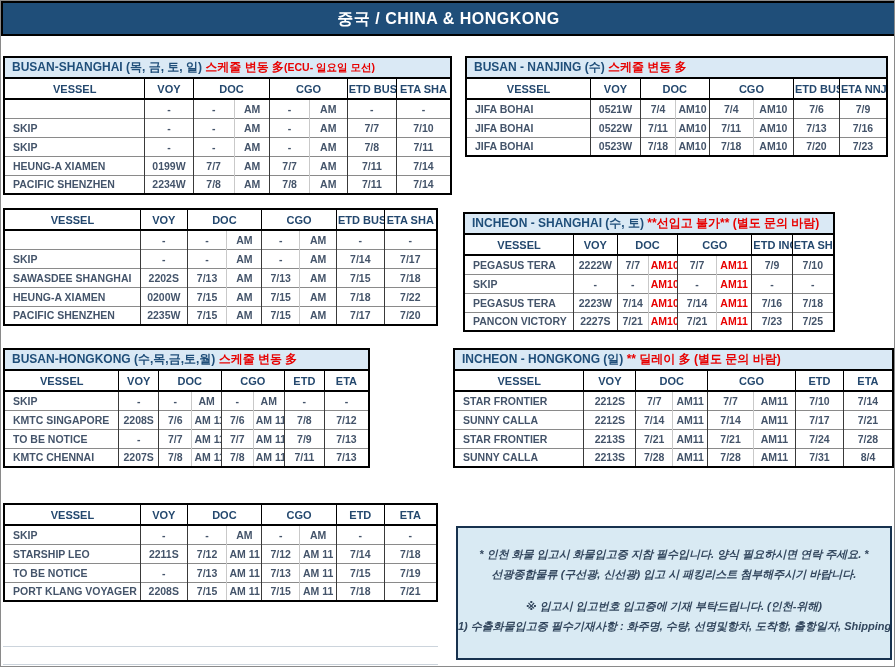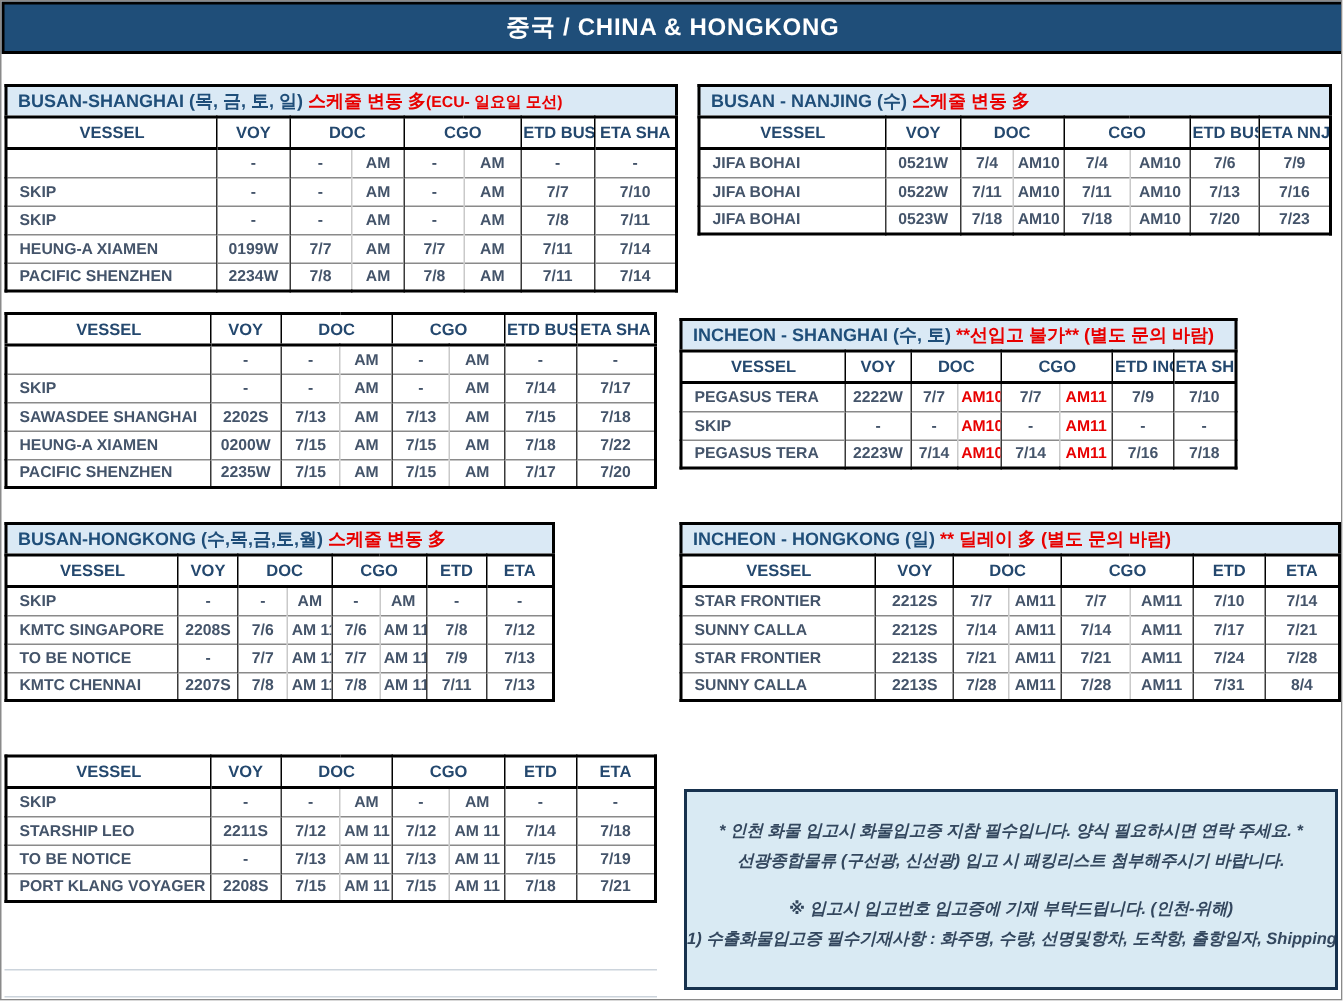--- a/index.html
+++ b/index.html
@@ -11,21 +11,21 @@
   #banner{position:absolute;left:0;top:0;width:895px;height:35px;background:#1F4E79;border:2px solid #000;
           color:#fff;font-weight:bold;font-size:16px;text-align:center;line-height:31px;letter-spacing:.5px;}
 
   
   .tbl{position:absolute;}
   .t0{left:2px;top:55px;width:449px;}
   .t1{left:2px;top:207px;width:435px;}
   .t2{left:2px;top:347px;width:367px;}
   .t3{left:2px;top:502px;width:435px;}
   .t4{left:464px;top:55px;width:423px;}
-  .t5{left:452px;top:211px;width:372px;}
+  .t5{left:462px;top:211px;width:372px;}
   .t6{left:452px;top:347px;width:441px;}
 
   .band{height:21px;background:#DAE9F5;border:2px solid #000;border-bottom:none;line-height:19px;
         padding-left:7px;font-size:12px;font-weight:bold;white-space:nowrap;overflow:hidden;}
   .band .navy{color:#1F4E79;}
   .band .red{color:#E80000;}
   .band .small{font-size:10.5px;}
 
   table{width:100%;border-collapse:collapse;table-layout:fixed;background:#fff;border:2px solid #000;}
   th{height:21px;font-size:11px;font-weight:bold;color:#24486E;text-align:center;
@@ -446,20 +446,30 @@
           <tr>
             <td>PEGASUS TERA</td>
             <td>2223W</td>
             <td>7/14</td>
             <td class="sub red-txt">AM10</td>
             <td>7/14</td>
             <td class="sub red-txt">AM11</td>
             <td>7/16</td>
             <td>7/18</td>
           </tr>
+          <tr>
+            <td>PANCON VICTORY</td>
+            <td>2227S</td>
+            <td>7/21</td>
+            <td class="sub red-txt">AM10</td>
+            <td>7/21</td>
+            <td class="sub red-txt">AM11</td>
+            <td>7/23</td>
+            <td>7/25</td>
+          </tr>
         </tbody>
       </table>
     </section>
   <section class="tbl t6 right">
       <div class="band"><span class="navy">INCHEON - HONGKONG (일) </span><span class="red">** 딜레이 多 (별도 문의 바람)</span></div>
       <table>
         <colgroup>
           <col style="width: 29.6%;">
           <col style="width: 11.8%;">
           <col style="width: 8.4%;">

